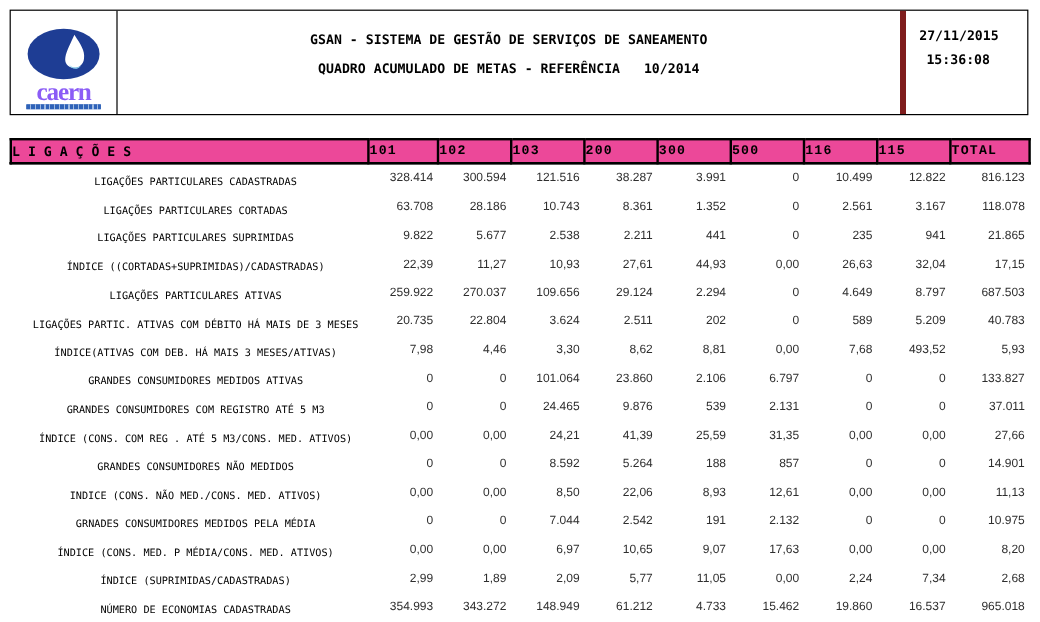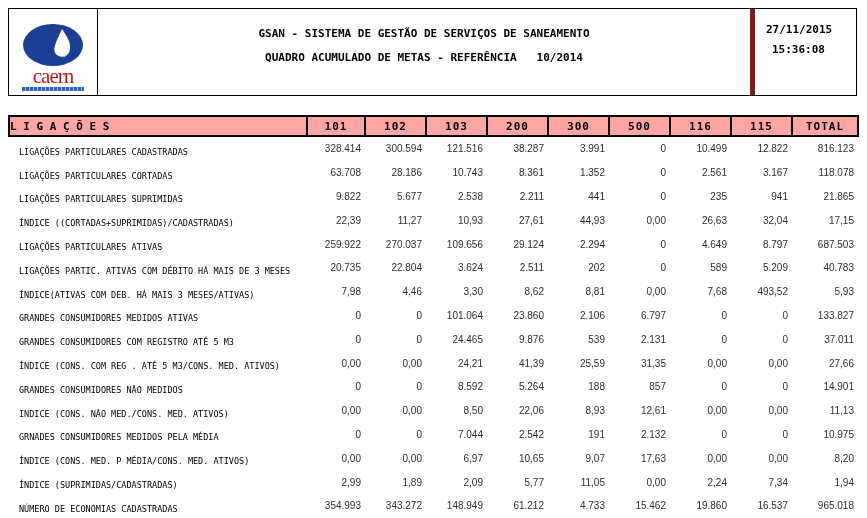--- a/index.html
+++ b/index.html
@@ -12,22 +12,22 @@
   .page-header{
     position:absolute;left:8px;top:8px;width:849px;height:88px;
     border:1px solid #000;display:flex;box-sizing:border-box;background:#fff;
   }
   .logo-cell{
     width:89px;border-right:1px solid #000;box-sizing:border-box;
     display:flex;flex-direction:column;align-items:center;padding-top:14px;
   }
   .logo-brand{
     font-family:"Liberation Serif","DejaVu Serif",serif;
-    font-weight:normal;font-size:21px;line-height:19px;letter-spacing:-1px;
-    color:#b91c1c;
+    font-weight:bold;font-size:21px;line-height:19px;letter-spacing:-1px;
+    color:#8b5cf6;
   }
   .logo-bar{width:62px;height:4px;margin-top:1px;background:#2e62b8;
     background-image:repeating-linear-gradient(90deg,#2e62b8 0 3px,#9db9e0 3px 4px);}
   .title-cell{
     flex:1;border-right:5px solid #7f1d1d;box-sizing:border-box;
     text-align:center;padding-top:13px;font-weight:bold;font-size:11px;
   }
   .title-line{line-height:24px;white-space:pre;}
   .meta-cell{
     width:101px;box-sizing:border-box;padding:11px 2px 0 4px;
@@ -36,29 +36,29 @@
   .meta-line{line-height:20px;white-space:pre;}
   .meta-line.l2{padding-left:7px;}
   .meta-line.l3{padding-left:13px;}
   
   .report-table{
     position:absolute;left:8px;top:115px;width:849px;
     border-collapse:collapse;table-layout:fixed;
   }
   .report-table thead th{
     border:2px solid #000;height:18px;padding:0;
-    font-weight:bold;font-size:11px;background:#fca5a5;
+    font-weight:bold;font-size:11px;background:#ec4899;
   }
   th.hdr-ligacoes{text-align:left;padding-left:10px;}
-  th.hdr-col{text-align:center;letter-spacing:1px;}
+  th.hdr-col{text-align:left;letter-spacing:1px;font-family:Liberation Mono, monospace;}
   tbody::before{content:'';display:table-row;height:4px;}
   .report-table td{height:23.8px;padding:0;vertical-align:middle;}
   td.lbl{
     font-size:8.5px;letter-spacing:0px;white-space:nowrap;overflow:visible;
-    padding-left:10px;color:#000;
+    padding-left:10px;color:#000;text-align:center;
   }
   td.num{
     font-family:"Liberation Sans","DejaVu Sans",sans-serif;
     font-size:10px;text-align:right;padding-right:4px;color:#2e2e2e;
     position:relative;top:-3px;white-space:nowrap;
   }
 </style>
 </head>
 <body>
 
@@ -282,21 +282,21 @@
       <tr>
         <td class="lbl">ÍNDICE (SUPRIMIDAS/CADASTRADAS)</td>
         <td class="num">2,99</td>
         <td class="num">1,89</td>
         <td class="num">2,09</td>
         <td class="num">5,77</td>
         <td class="num">11,05</td>
         <td class="num">0,00</td>
         <td class="num">2,24</td>
         <td class="num">7,34</td>
-        <td class="num">1,94</td>
+        <td class="num">2,68</td>
       </tr>
       <tr>
         <td class="lbl">NÚMERO DE ECONOMIAS CADASTRADAS</td>
         <td class="num">354.993</td>
         <td class="num">343.272</td>
         <td class="num">148.949</td>
         <td class="num">61.212</td>
         <td class="num">4.733</td>
         <td class="num">15.462</td>
         <td class="num">19.860</td>

